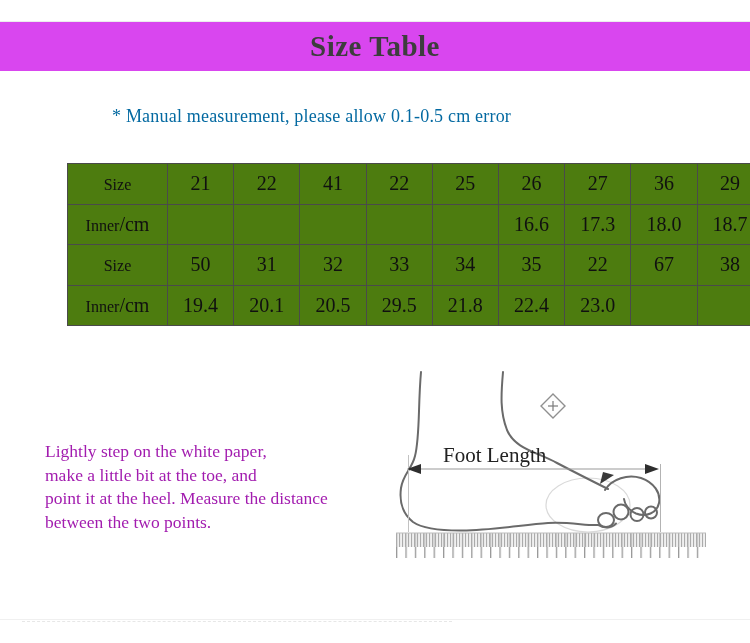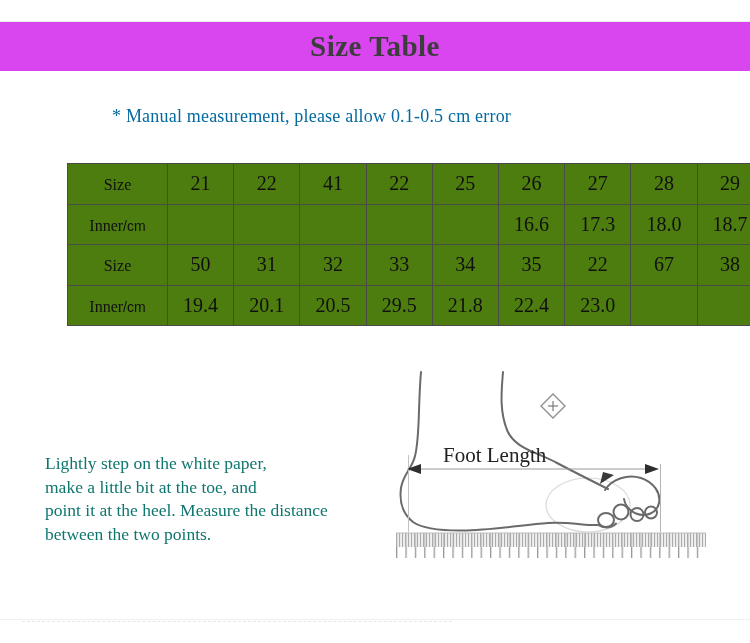--- a/index.html
+++ b/index.html
@@ -24,24 +24,24 @@
     position:absolute;left:27px;top:163px;width:696px;
     border-collapse:collapse;table-layout:fixed;background:#4d7c0f;margin-left:40px;
   }
   table.size-table td{
     border:1px solid #4a4a4a;text-align:center;vertical-align:middle;
     height:39.5px;font-size:20px;color:#101010;padding:0;
     white-space:nowrap;overflow:hidden;
   }
   td.label-cell{font-size:16px;}
   .label-main{font-family:"Liberation Serif", serif;font-size:16px;}
-  .label-unit{font-family:Liberation Sans, sans-serif;font-size:14px;}
+  .label-unit{font-family:Liberation Serif, serif;font-size:20px;}
   .instructions{
-    position:absolute;left:45px;top:452px;width:320px;
-    font-size:17.5px;line-height:23.5px;color:#0f766e;white-space:pre-line;
+    position:absolute;left:45px;top:440px;width:320px;
+    font-size:17.5px;line-height:23.5px;color:#a21caf;white-space:pre-line;
   }
   .foot-illustration{position:absolute;left:380px;top:355px;}
   .bottom-line{position:absolute;left:0;top:619px;width:750px;border-top:1px solid #f0f0f0;}
   .bottom-line-dash{position:absolute;left:22px;top:621px;width:430px;border-top:1px dashed #e7e7e7;}
 </style>
 </head>
 <body>
 
 <div class="title-band">
   <h1>Size Table</h1>
@@ -65,21 +65,21 @@
   <tbody>
       <tr>
     <td class="label-cell"><span class="label-main">Size</span><span class="label-unit"></span></td>
     <td>21</td>
     <td>22</td>
     <td>41</td>
     <td>22</td>
     <td>25</td>
     <td>26</td>
     <td>27</td>
-    <td>28</td>
+    <td>36</td>
     <td>29</td>
   </tr>
   <tr>
     <td class="label-cell"><span class="label-main">Inner</span><span class="label-unit">/cm</span></td>
     <td></td>
     <td></td>
     <td></td>
     <td></td>
     <td></td>
     <td>16.6</td>

